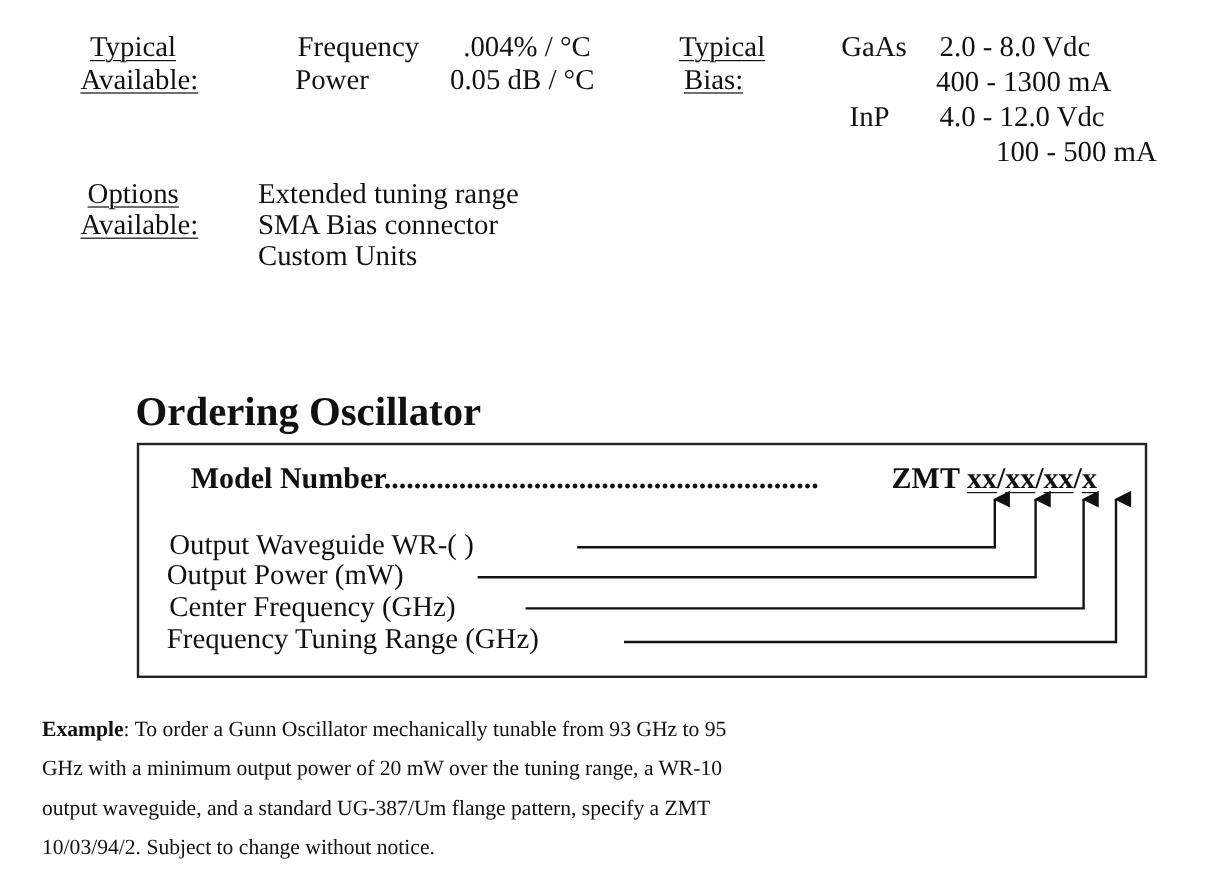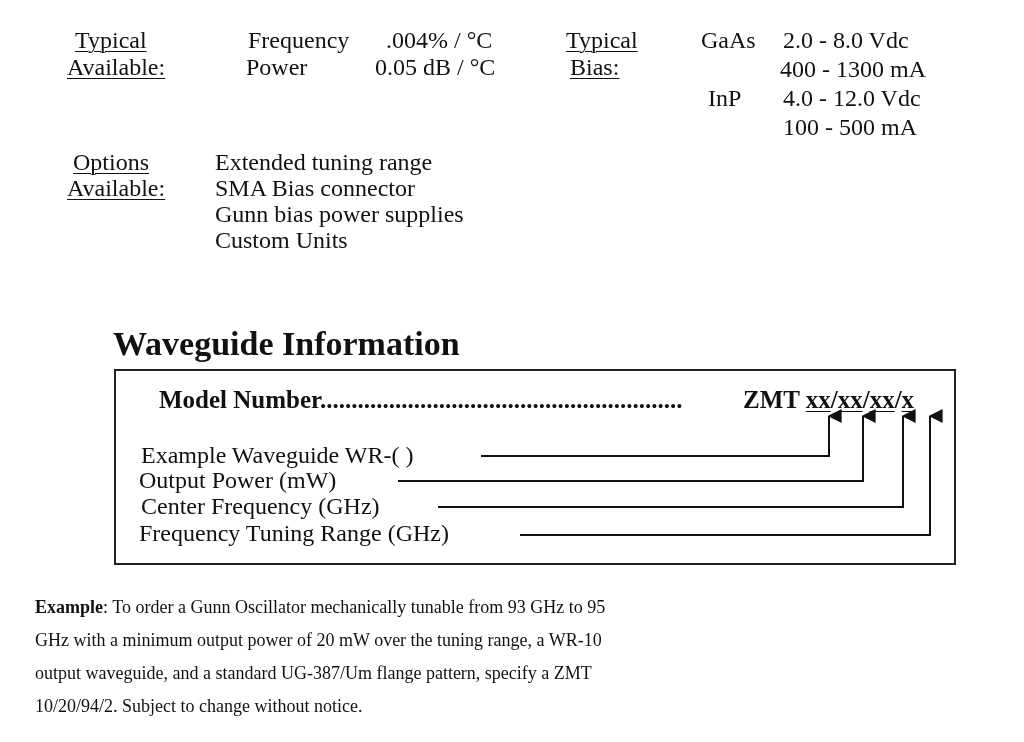--- a/index.html
+++ b/index.html
@@ -32,44 +32,43 @@
 <div class="abs t24" style="left:246px; top:54px;">Power</div>
 <div class="abs t24" style="left:375px; top:54px;">0.05 dB / °C</div>
 
 <div class="abs t24 u" style="left:566px; top:27px;">Typical</div>
 <div class="abs t24 u" style="left:570px; top:54px;">Bias:</div>
 <div class="abs t24" style="left:701px; top:27px;">GaAs</div>
 <div class="abs t24" style="left:783px; top:27px;">2.0 - 8.0 Vdc</div>
 <div class="abs t24" style="left:780px; top:56px;">400 - 1300 mA</div>
 <div class="abs t24" style="left:708px; top:85px;">InP</div>
 <div class="abs t24" style="left:783px; top:85px;">4.0 - 12.0 Vdc</div>
-<div class="abs t24" style="left:783px; top:114px;">100 - 500 mA</div>
+<div class="abs t24" style="left:830px; top:114px;">100 - 500 mA</div>
 
 <div class="abs t24 u" style="left:73px; top:149px;">Options</div>
 <div class="abs t24 u" style="left:67px; top:175px;">Available:</div>
 <div class="abs" style="left:215px; top:149px;">
   <div class="t24">Extended tuning range</div>
   <div class="t24">SMA Bias connector</div>
-  <div class="t24">Gunn bias power supplies</div>
   <div class="t24">Custom Units</div>
 </div>
 
-<div class="abs h-title" style="left:113px; top:325px;">Waveguide Information</div>
+<div class="abs h-title" style="left:113px; top:325px;">Ordering Oscillator</div>
 
 <div class="box"></div>
 
 <div class="abs model" style="left:159px; top:386px;">
   <span>Model Number</span><span>..........................................................</span>
 </div>
 <div class="abs model" style="left:743px; top:386px;">
   <span>ZMT</span>
   <span class="u">xx</span><span>/</span><span class="u">xx</span><span>/</span><span class="u">xx</span><span>/</span><span class="u">x</span>
 </div>
 
-<div class="abs field" style="left:141px; top:442px;">Example Waveguide WR-(    )</div>
+<div class="abs field" style="left:141px; top:442px;">Output Waveguide WR-(    )</div>
 <div class="abs field" style="left:139px; top:467px;">Output Power (mW)</div>
 <div class="abs field" style="left:141px; top:493px;">Center Frequency (GHz)</div>
 <div class="abs field" style="left:139px; top:520px;">Frequency Tuning Range (GHz)</div>
 
 <svg class="leaders" width="1024" height="742">
   <defs>
     <marker id="arr" viewBox="0 0 10 10" refX="5" refY="1" markerWidth="7" markerHeight="9" orient="auto-start-reverse">
       <path d="M0,10 L5,0 L10,10 z" fill="#111"></path>
     </marker>
   </defs>
@@ -78,14 +77,14 @@
     <polyline points="398,481 863,481 863,416" marker-end="url(#arr)"></polyline>
     <polyline points="438,507 903,507 903,416" marker-end="url(#arr)"></polyline>
     <polyline points="520,535 930,535 930,416" marker-end="url(#arr)"></polyline>
   </g>
 </svg>
 
 <div class="abs example" style="left:35px; top:591px;">
   <div><b>Example</b><span>:  To order a Gunn Oscillator mechanically tunable from 93 GHz to 95</span></div>
   <div>GHz with a minimum output power of 20 mW over the tuning range, a WR-10</div>
   <div>output waveguide, and a standard UG-387/Um flange pattern, specify a ZMT</div>
-  <div>10/20/94/2.  Subject to change without notice.</div>
+  <div>10/03/94/2.  Subject to change without notice.</div>
 </div>
 
 </body></html>

